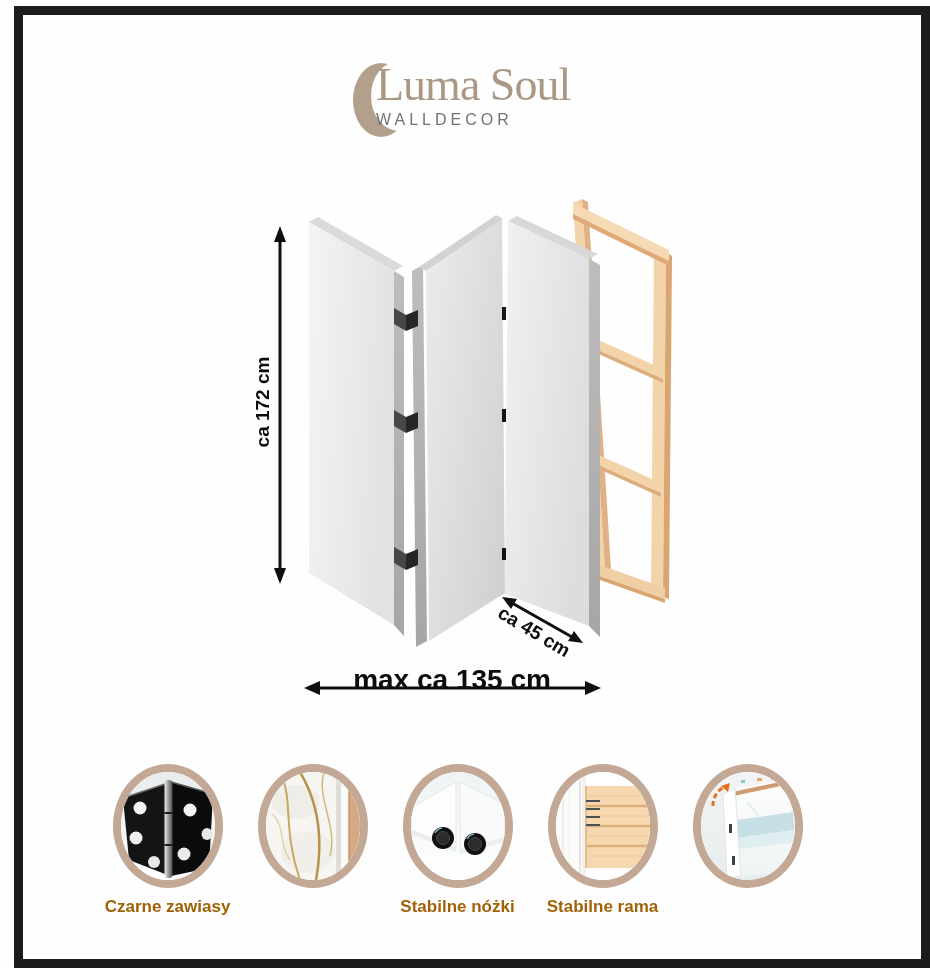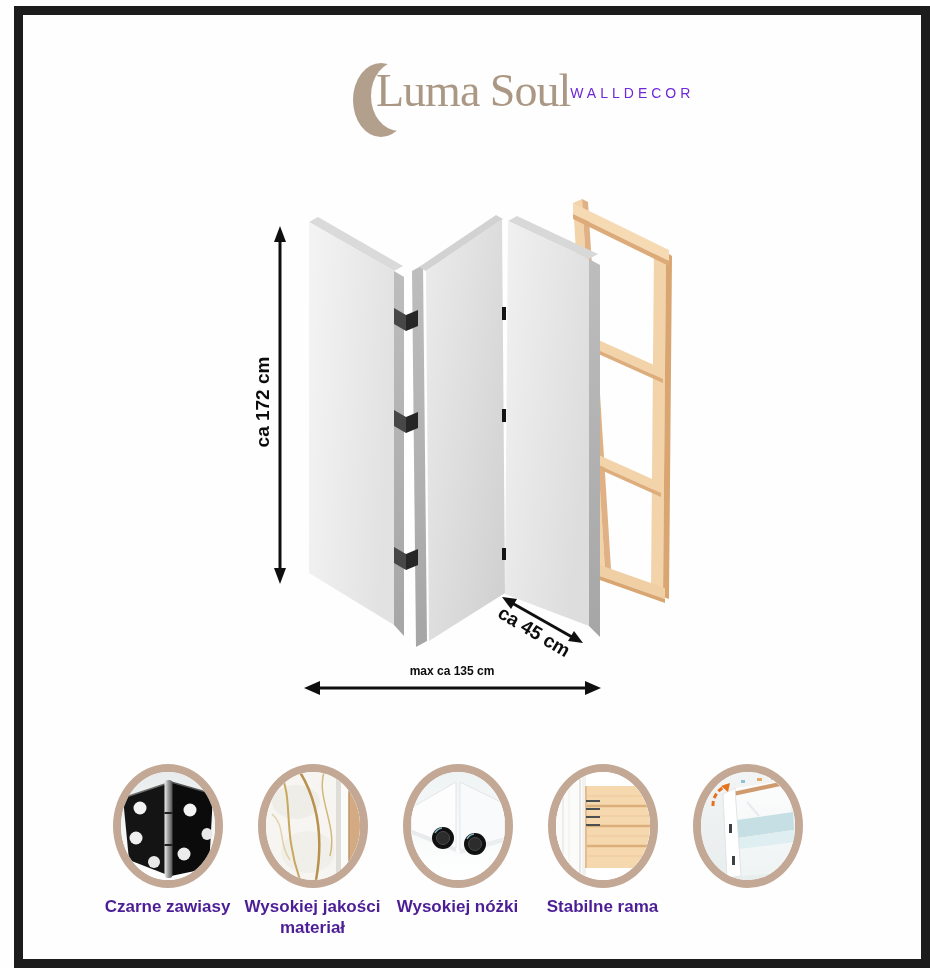--- a/index.html
+++ b/index.html
@@ -6,48 +6,48 @@
   .page{
     position:relative;width:930px;height:968px;background:#fefefe;overflow:hidden;
     font-family:"Liberation Sans",sans-serif;color:#111;
   }
   .frame-border{
     position:absolute;left:14px;top:6px;right:0;bottom:0;
     border:9px solid #1c1c1c;pointer-events:none;
   }
   
   .logo{position:absolute;left:352px;top:62px;display:flex;align-items:flex-start;}
-  .logo-text{margin-left:-34px;margin-top:6px;display:flex;flex-direction:row;align-items:center;}
+  .logo-text{margin-left:-34px;display:flex;flex-direction:column;align-items:flex-start;}
   .brand-name{
     font-family:"Liberation Serif",serif;font-size:46px;line-height:1.0;
     color:#ab9884;letter-spacing:-1px;white-space:nowrap;
   }
   .brand-tagline{
-    font-size:14px;letter-spacing:4px;color:#6d28d9;margin-top:3px;white-space:nowrap;
+    font-size:16px;letter-spacing:4px;color:#737373;margin-top:3px;white-space:nowrap;
   }
   
   .diagram-svg{position:absolute;left:0;top:0;}
   .dim{
     position:absolute;font-weight:bold;color:#0c0c0c;text-align:center;
     font-size:19px;white-space:nowrap;
   }
   .dim-height{left:183px;top:391px;width:160px;transform:rotate(-90deg);}
   .dim-depth{left:474px;top:621px;width:120px;transform:rotate(31deg);}
-  .dim-width{left:352px;top:664px;width:200px;font-size:12px;}
+  .dim-width{left:352px;top:664px;width:200px;font-size:28px;}
   
   .features{position:absolute;left:95px;top:764px;width:740px;display:flex;}
   .feature{width:145px;display:flex;flex-direction:column;align-items:center;}
   .ring{
     width:94px;height:108px;border:8px solid #c3a896;border-radius:50%;
     overflow:hidden;background:#fff;flex:0 0 auto;
   }
   .ring svg{display:block;}
   .caption{
     margin-top:8px;font-size:17px;font-weight:bold;line-height:21px;
-    text-align:center;color:#4c1d95;width:145px;
+    text-align:center;color:#a16207;width:145px;
   }
 </style>
 </head>
 <body>
 
 <div class="page">
 
   <div class="frame-border"></div>
 
   <div class="logo">
@@ -205,21 +205,20 @@
           <path d="M14,0 C28,28 16,56 34,108" fill="none" stroke="#c8a75f" stroke-width="2"></path>
           <path d="M34,0 C52,30 58,64 50,108" fill="none" stroke="#b8914d" stroke-width="2.5"></path>
           <path d="M58,0 C50,26 72,54 64,84" fill="none" stroke="#d2b87a" stroke-width="1.5"></path>
           <path d="M6,42 C20,54 12,72 24,88" fill="none" stroke="#e3d3ac" stroke-width="1.5"></path>
           <rect x="70" y="0" width="5" height="108" fill="#dfddd8"></rect>
           <rect x="75" y="0" width="8" height="108" fill="#fbfbfa"></rect>
           <rect x="83" y="0" width="11" height="108" fill="#d3aa82"></rect>
           <line x1="83" y1="0" x2="83" y2="108" stroke="#c29468" stroke-width="1.5"></line>
         </svg>
       </div>
-      <div class="caption">Wysokiej jakości materiał</div>
     </div>
 
     <div class="feature">
       <div class="ring">
         <svg width="94" height="108" viewBox="0 0 94 108">
           <defs>
             <linearGradient id="i3bg" x1="0" y1="0" x2="0" y2="1">
               <stop offset="0" stop-color="#eef3f4"></stop>
                 <stop offset="1" stop-color="#ffffff"></stop>
             </linearGradient>
@@ -230,21 +229,21 @@
           <polygon points="49,10 94,32 94,66 49,78" fill="#f8fafb" stroke="#e3e6e7" stroke-width="1"></polygon>
           <polygon points="49,78 94,66 94,70 49,82" fill="#eceff0"></polygon>
           <circle cx="32" cy="66" r="11" fill="#101010"></circle>
           <circle cx="32" cy="66" r="6.5" fill="#2c2c2c" stroke="#4a4a4a" stroke-width="1"></circle>
           <path d="M24,61 A10,10 0 0 1 31,56" fill="none" stroke="#7fb3c4" stroke-width="1.5"></path>
           <circle cx="64" cy="72" r="11" fill="#101010"></circle>
           <circle cx="64" cy="72" r="6.5" fill="#2c2c2c" stroke="#4a4a4a" stroke-width="1"></circle>
           <path d="M56,67 A10,10 0 0 1 63,62" fill="none" stroke="#7fb3c4" stroke-width="1.5"></path>
         </svg>
       </div>
-      <div class="caption">Wysokiej nóżki</div>
+      <div class="caption">Stabilne nóżki</div>
     </div>
 
     <div class="feature">
       <div class="ring">
         <svg width="94" height="108" viewBox="0 0 94 108">
           <rect width="94" height="108" fill="#ffffff"></rect>
           <rect x="0" y="0" width="26" height="108" fill="#fbfbfa"></rect>
           <line x1="7" y1="0" x2="7" y2="108" stroke="#e8e8e6" stroke-width="1.5"></line>
           <line x1="13" y1="0" x2="13" y2="108" stroke="#eeeeec" stroke-width="1"></line>
           <line x1="24" y1="0" x2="24" y2="108" stroke="#dededc" stroke-width="1.5"></line>

